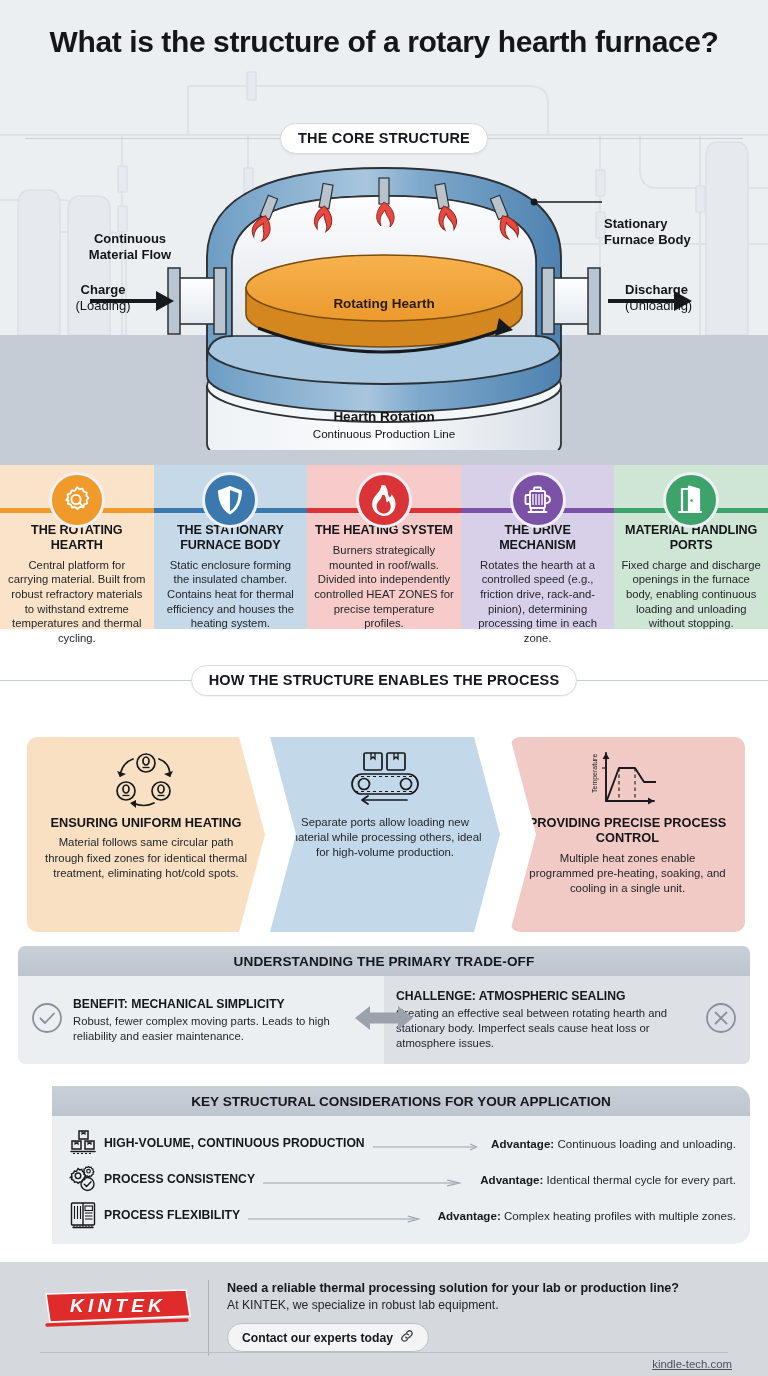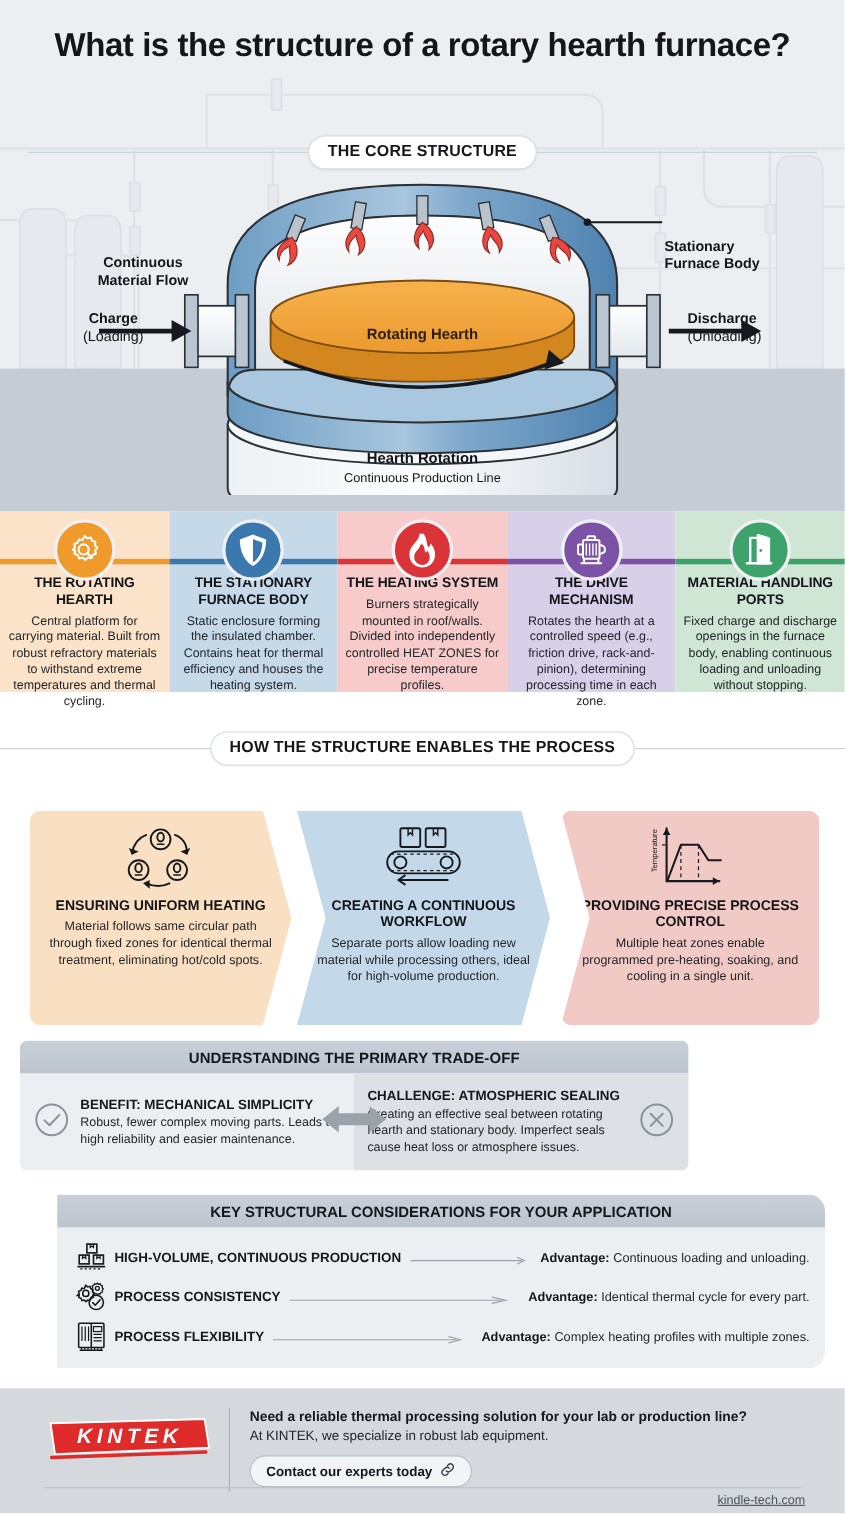--- a/index.html
+++ b/index.html
@@ -73,21 +73,21 @@
   
   .proc { position:absolute; left:0; top:737px; width:768px; height:195px; z-index:4; }
   .chev {
     position:absolute; top:0; height:195px; padding:78px 16px 0; text-align:center;
   }
   .chev h4 { font-size:12.8px; font-weight:800; line-height:1.2; color:#131519; margin-bottom:5px; }
   .chev p  { font-size:11.4px; line-height:1.33; color:#23262b; }
   .chev .picto { position:absolute; left:0; top:12px; width:100%; display:flex; justify-content:center; }
 
   
-  .tradeoff { position:absolute; left:18px; top:946px; width:608px; z-index:4; border-radius:7px; overflow:hidden; }
+  .tradeoff { position:absolute; left:18px; top:946px; width:732px; z-index:4; border-radius:7px; overflow:hidden; }
   .to-head {
     height:30px; background:linear-gradient(180deg,#c9d0d8 0%, #bcc4ce 100%);
     display:flex; align-items:center; justify-content:center;
     font-size:13.6px; font-weight:800; letter-spacing:.1px; color:#14171c;
   }
   .to-body { display:flex; background:#eceff2; height:88px; position:relative; }
   .to-col { flex:1 1 0; display:flex; align-items:center; gap:9px; padding:9px 12px; position:relative;}
   .to-col.right { background:#dde1e6; }
   .to-col .txt h5 { font-size:12.2px; font-weight:800; color:#14171c; margin-bottom:3px; }
   .to-col .txt p { font-size:11.3px; line-height:1.3; color:#23262b; }
@@ -396,21 +396,20 @@
         <rect x="48" y="4" width="18" height="17" rx="1.5"></rect>
           <path d="M55 4v6l2-2 2 2V4" stroke-width="1.3"></path>
         <rect x="13" y="25" width="66" height="20" rx="10"></rect>
         <circle cx="25" cy="35" r="5.5"></circle>
           <circle cx="67" cy="35" r="5.5"></circle>
         <path d="M16 27.5h60M16 42.5h60" stroke-width="1" stroke-dasharray="3 3"></path>
         <path d="M24 51h44" stroke-linecap="round"></path>
           <path d="M29 47 l-6 4 l6 4" stroke-linecap="round" stroke-linejoin="round"></path>
       </svg>
     </div>
-    <h4>CREATING A CONTINUOUS WORKFLOW</h4>
     <p>Separate ports allow loading new material while processing others, ideal for high-volume production.</p>
   </div>
 
   <div class="chev" id="p2" style="left: 510px; width: 235px; background: rgb(241, 201, 197); clip-path: polygon(0px 0px, 100% 0px, 100% 100%, 0px 100%, 26px 50%); border-radius: 10px;">
     <div class="picto">
       <svg width="84" height="60" viewBox="0 0 84 60" fill="none" stroke="#16191d" stroke-width="1.9">
         <path d="M20 4v48h48" stroke-linecap="round"></path>
         <path d="M20 4 l-3.5 6 h7 z" fill="#16191d" stroke="none"></path>
         <path d="M68 52 l-6 -3.5 v7 z" fill="#16191d" stroke="none"></path>
         <path d="M21 51 L33 19 H49 L58 33 H70" stroke-linejoin="round"></path>

